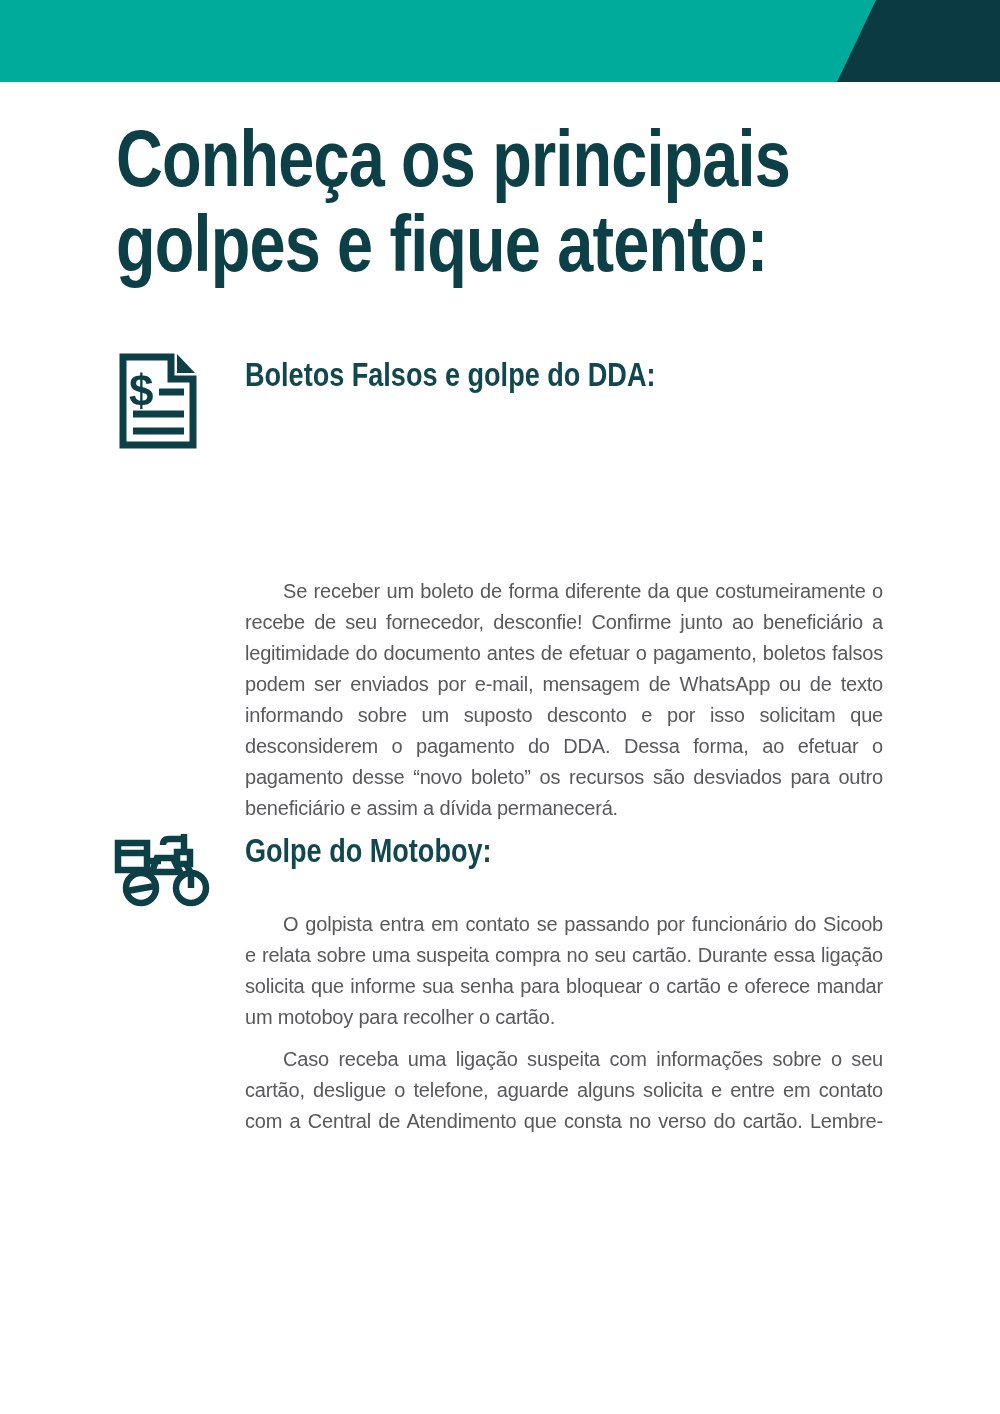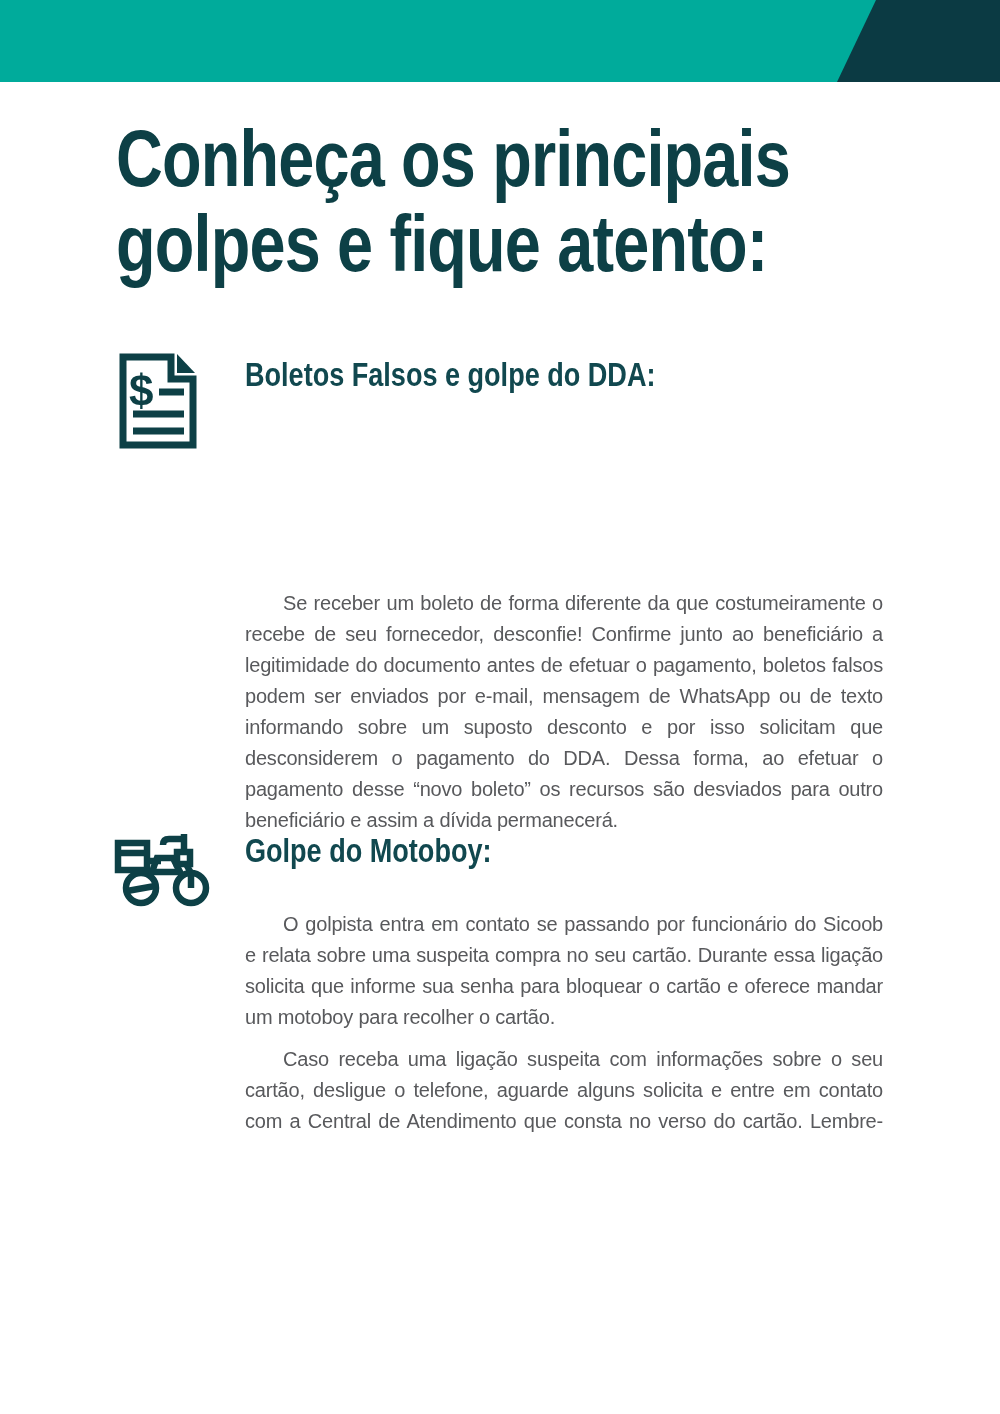--- a/index.html
+++ b/index.html
@@ -20,21 +20,21 @@
   .section-icon{position:absolute}
   #icon-boleto{left:118px;top:352px;width:80px;height:98px}
   #icon-moto{left:114px;top:830px;width:98px;height:78px}
   .section-heading{position:absolute;left:245px;font-size:33px;font-weight:bold;
         color:var(--heading);white-space:nowrap;transform:scaleX(.82);transform-origin:left top}
   #h1{top:356px}
   #h2{top:832px}
   .para{position:absolute;left:245px;width:638px;font-size:20px;line-height:31px;
         color:var(--body-text);text-align:justify;text-indent:38px;letter-spacing:-.2px}
   #p1{top:413px}
-  #p2{top:568px}
+  #p2{top:556px}
   #p3{top:889px}
   #p4{top:1024px}
 
   
   .footer-hline{position:absolute;left:0;top:1221px;width:600px;height:4.5px;background:var(--teal)}
   .footer-diagonal{position:absolute;left:646px;top:1305px;width:5px;height:135px;background:var(--teal);
         transform:rotate(32deg);transform-origin:50% 0}
   .footer-panel{position:absolute;left:598px;top:1221px;width:347px;height:142px}
   .brand-logo-mark{position:absolute;left:684px;top:1259px;width:60px;height:57px}
   .brand-text{position:absolute;left:744px;top:1267px;font-size:46px;line-height:48px;

